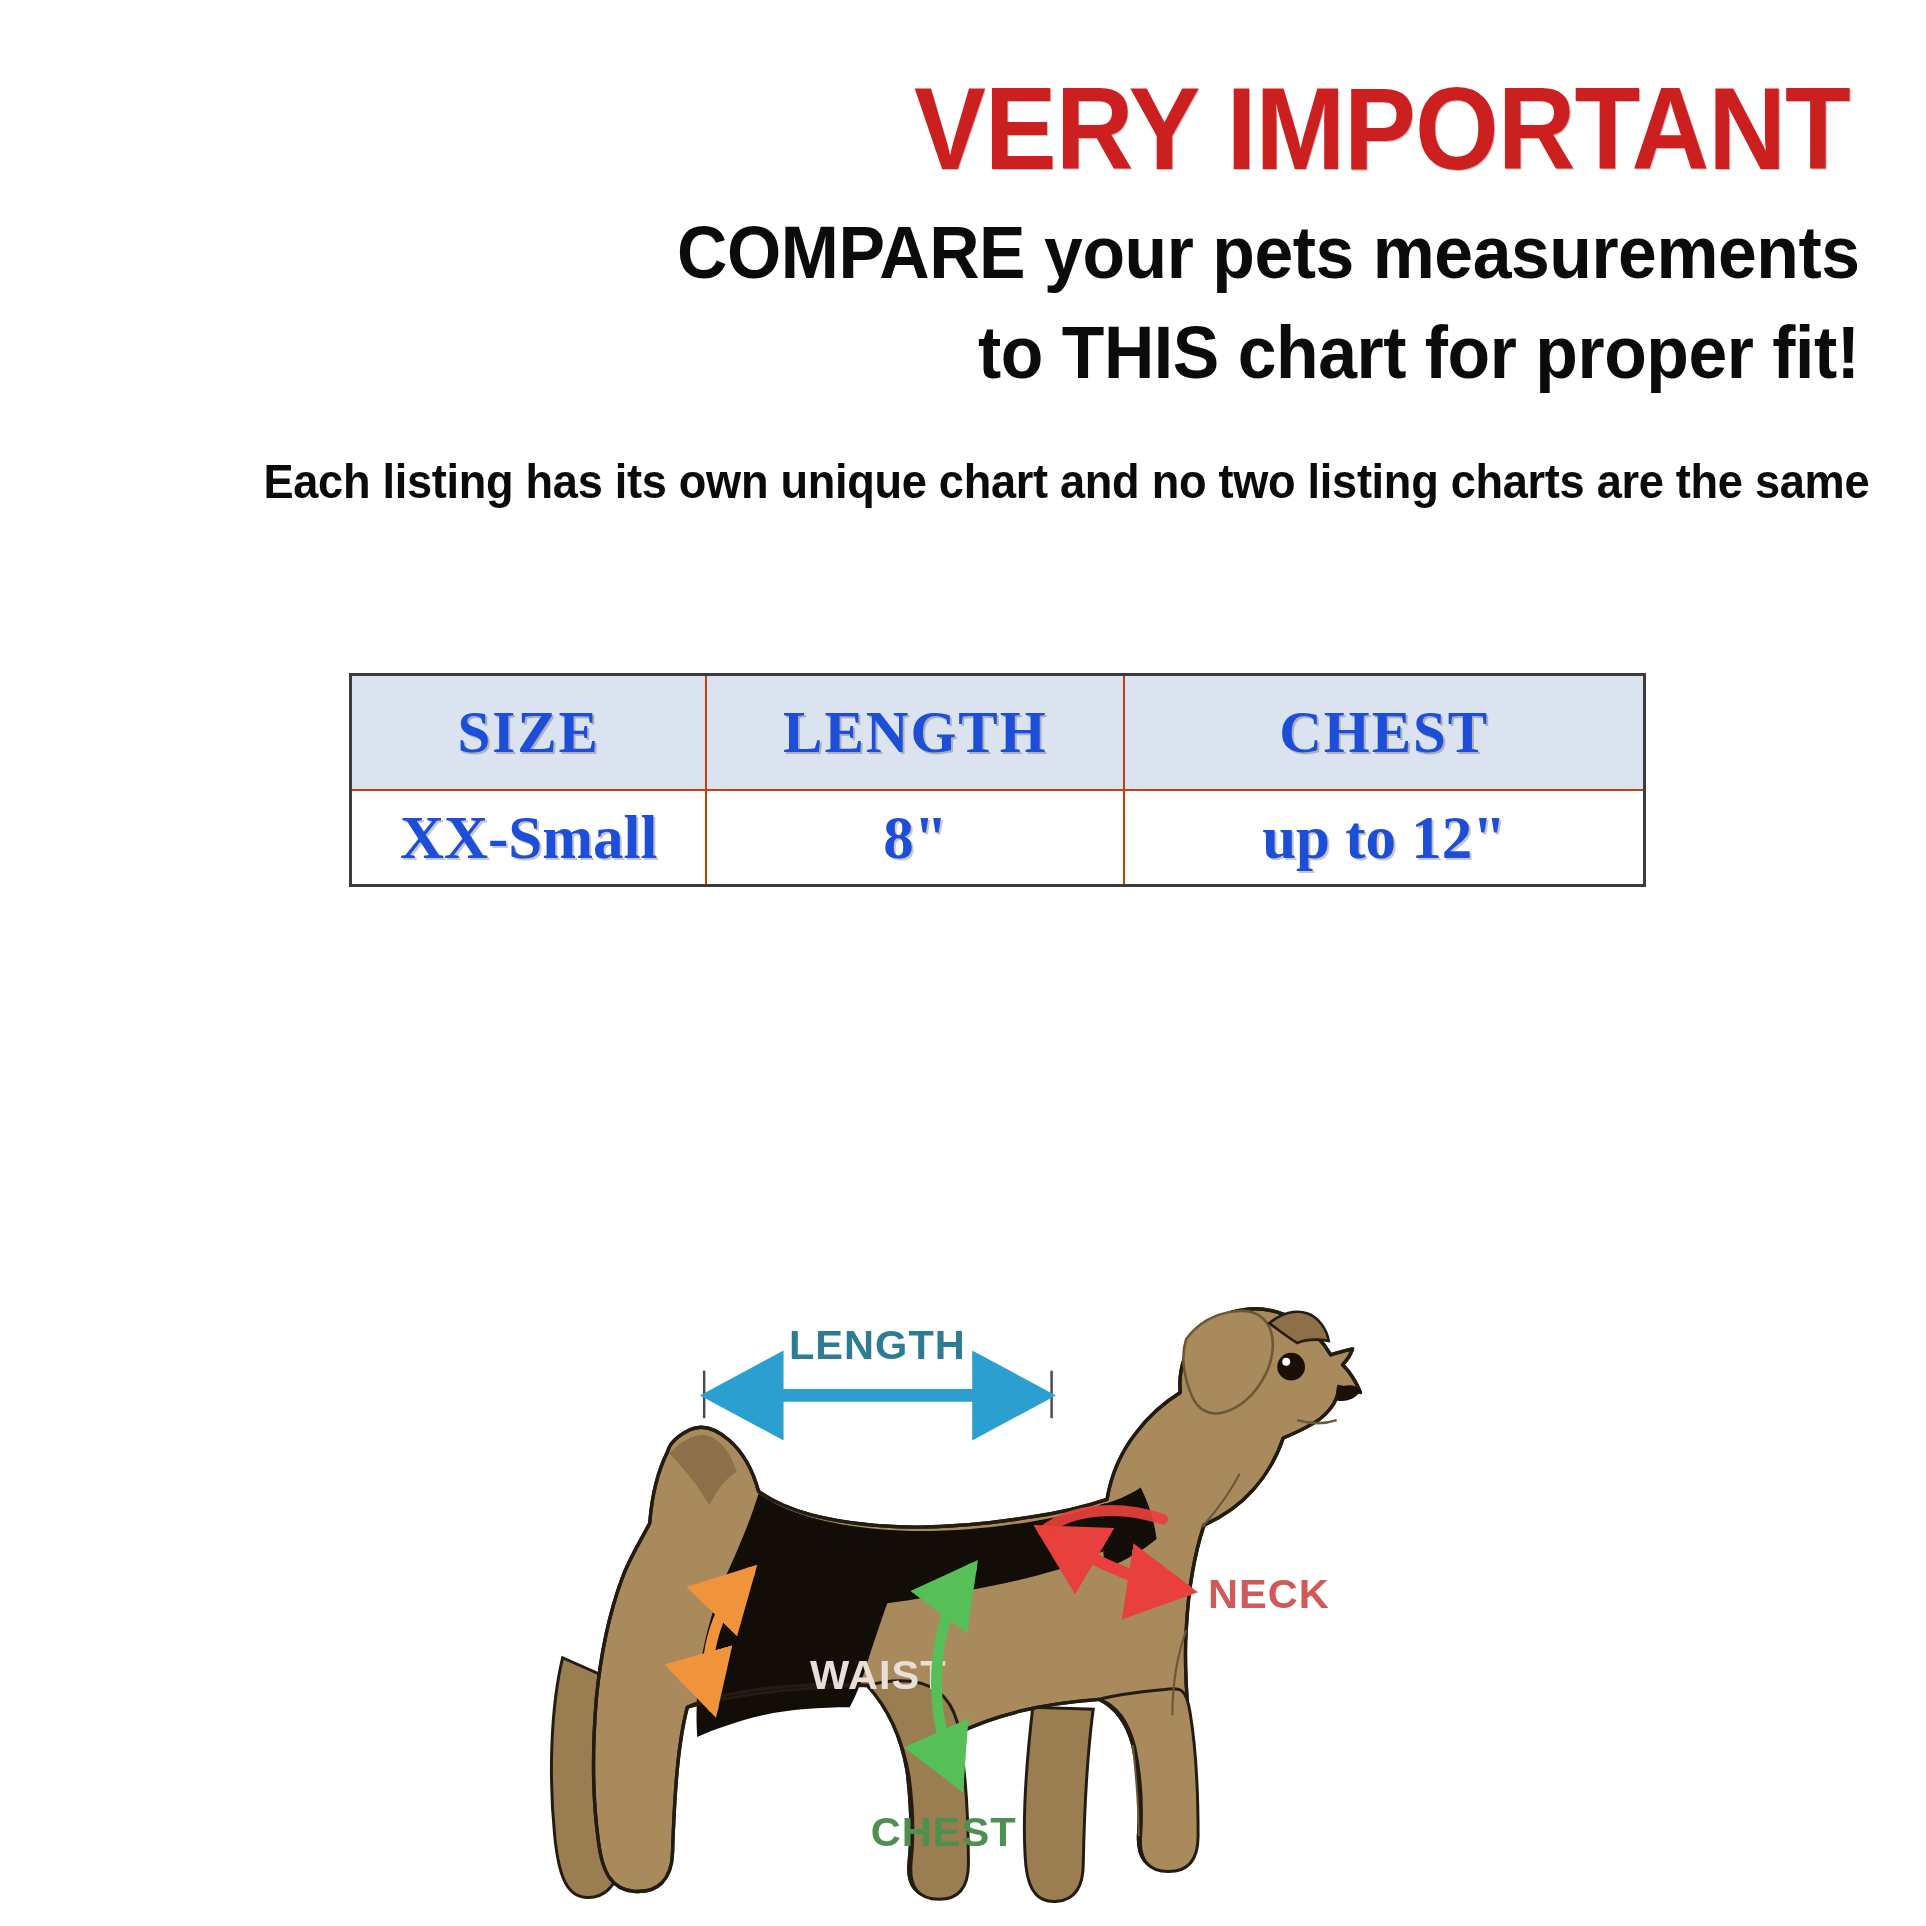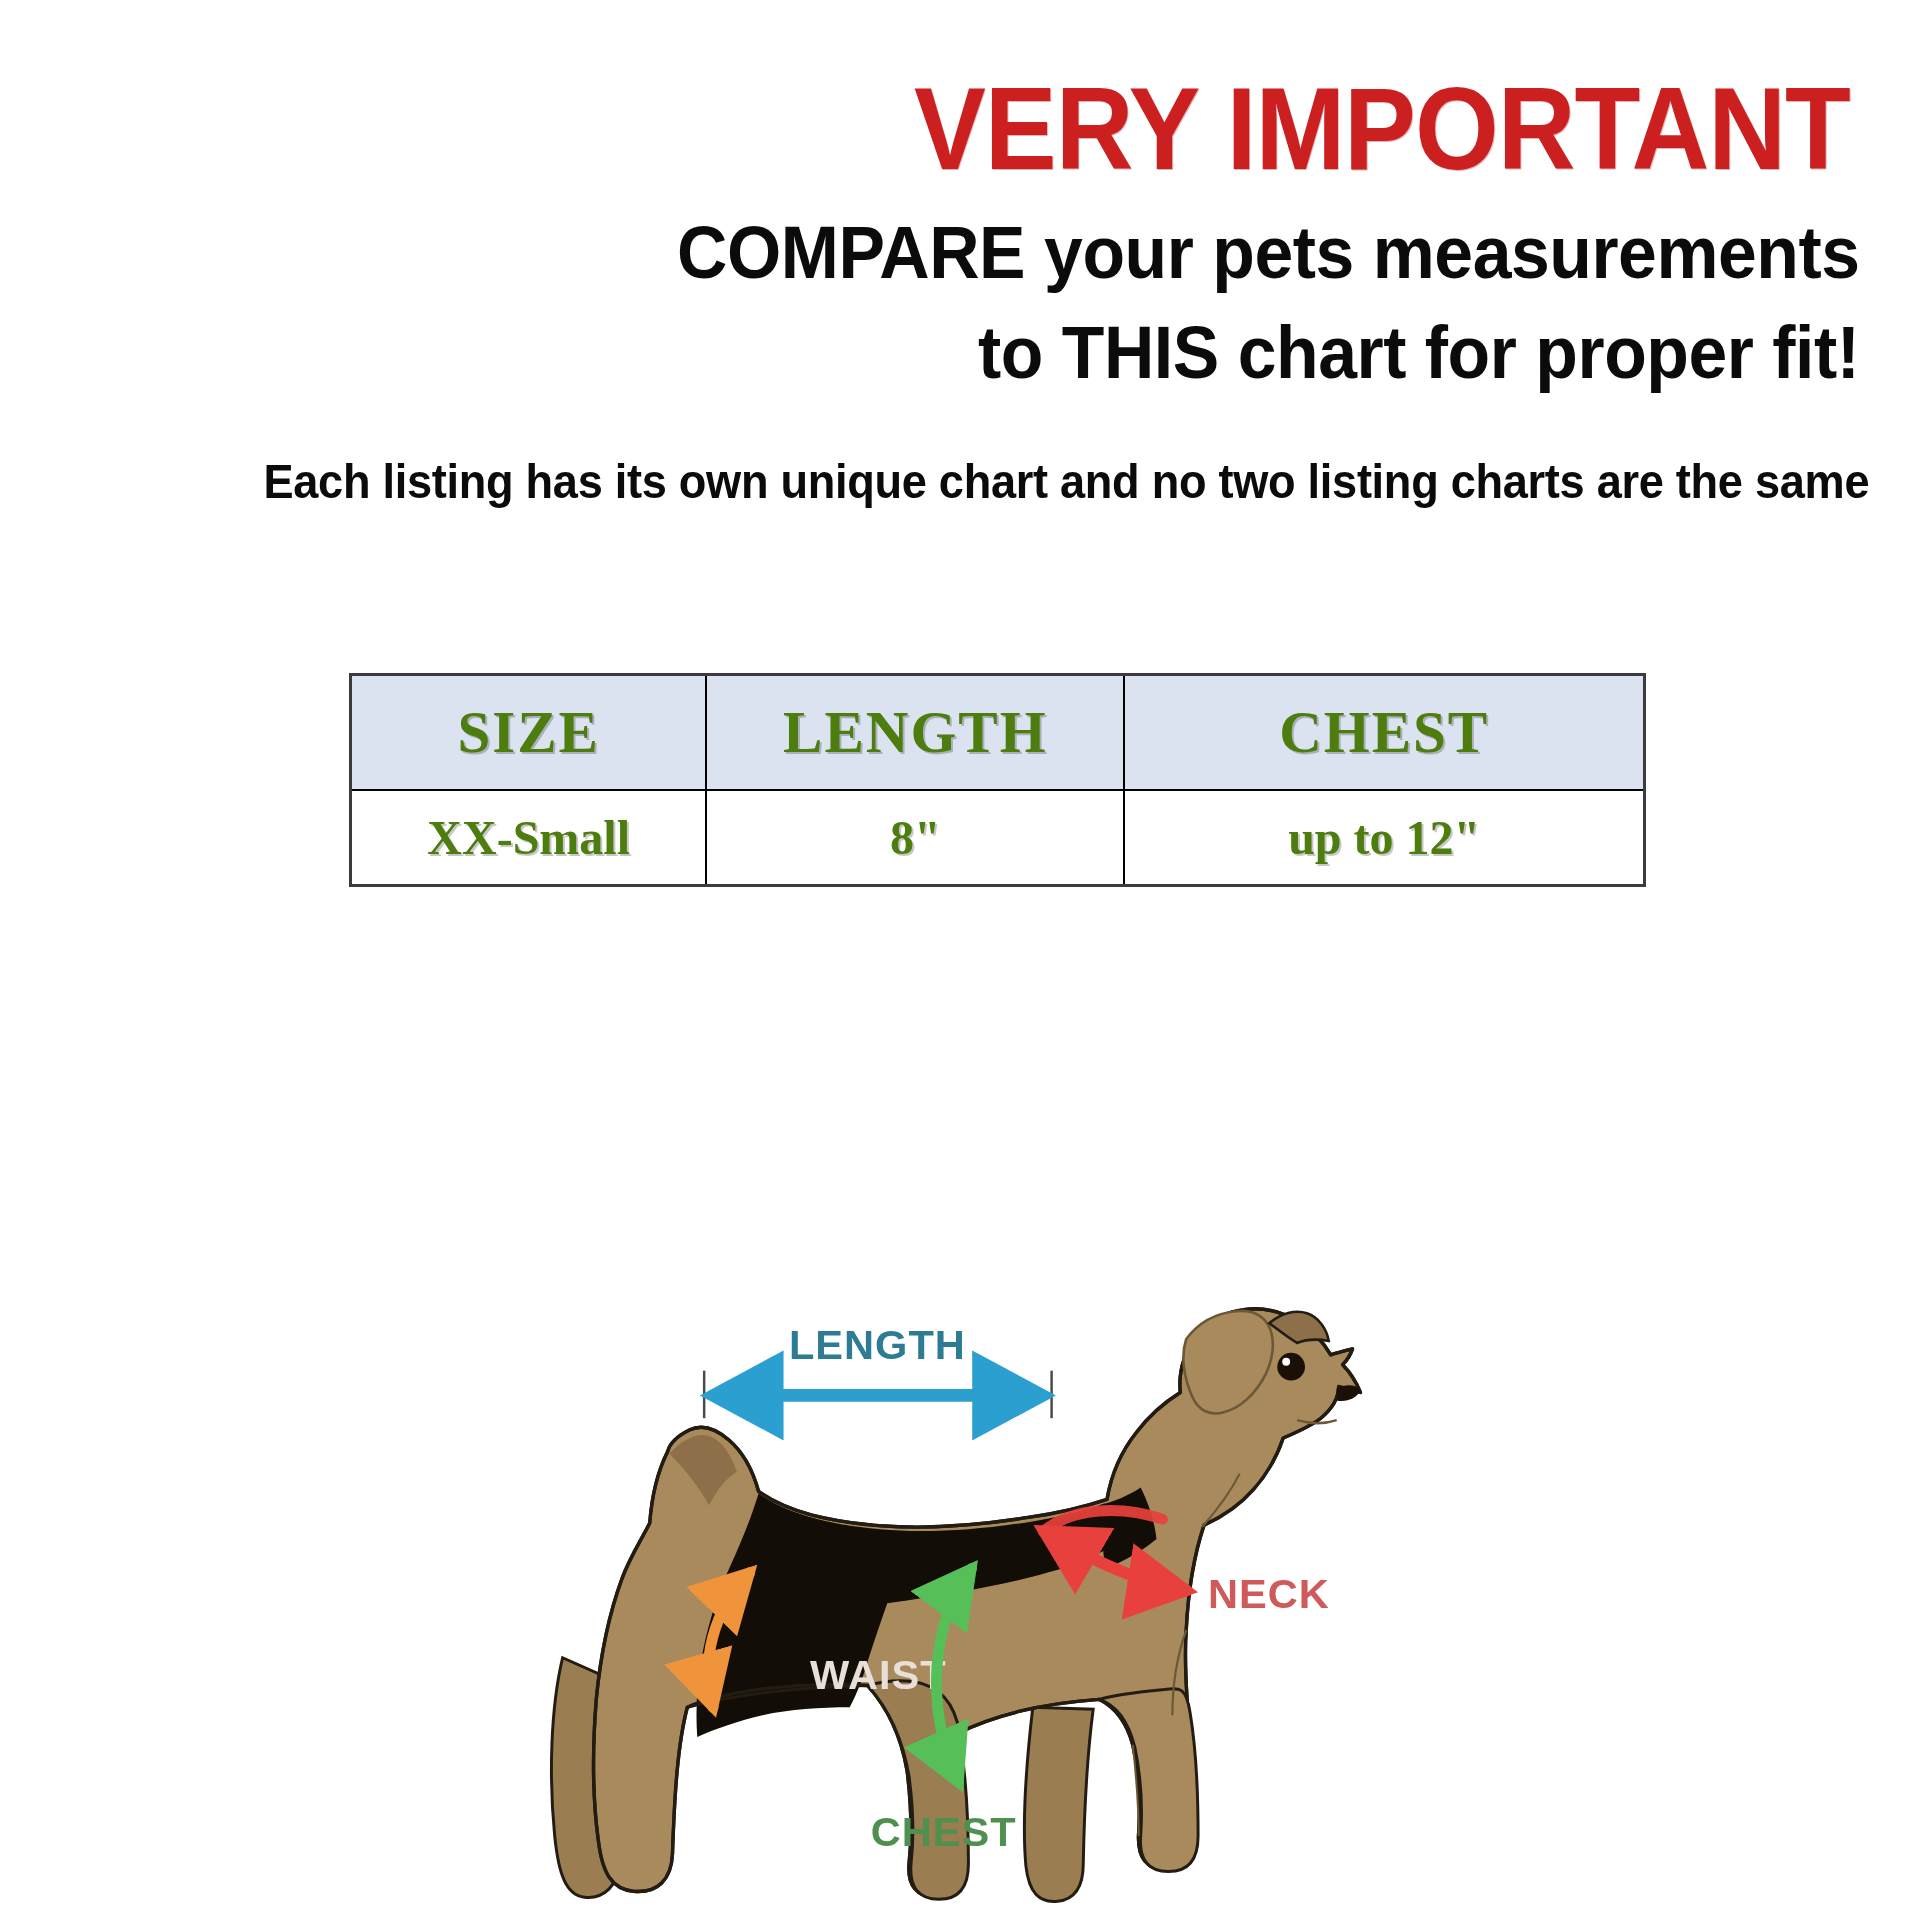--- a/index.html
+++ b/index.html
@@ -73,38 +73,38 @@
     table-layout: fixed;
     font-family: "Liberation Serif", serif;
     border: 3px solid #3a3a3f;
   }
   table.size-table col.c-size   { width: 27.5%; }
   table.size-table col.c-length { width: 32.3%; }
   table.size-table col.c-chest  { width: 40.2%; }
 
   table.size-table th,
   table.size-table td {
-    border: 2px solid #000000;
+    border: 2px solid #c2410c;
     text-align: center;
     vertical-align: middle;
-    color: #4d7c0f;
+    color: #1d4ed8;
     font-weight: bold;
     font-family: "Liberation Serif", serif;
     text-shadow: 2px 2px 0 rgba(0,0,0,0.22);
   }
   table.size-table thead th {
     background: #dce3f0;
     height: 111px;
     font-size: 59px;
     letter-spacing: 2px;
   }
   table.size-table tbody td {
     background: #ffffff;
     height: 91px;
-    font-size: 48px;
+    font-size: 61px;
     letter-spacing: 0px;
   }
 
   
   .dog-figure {
     position: absolute;
     left: 493px;
     top: 1242px;
     width: 941px;
     height: 683px;

